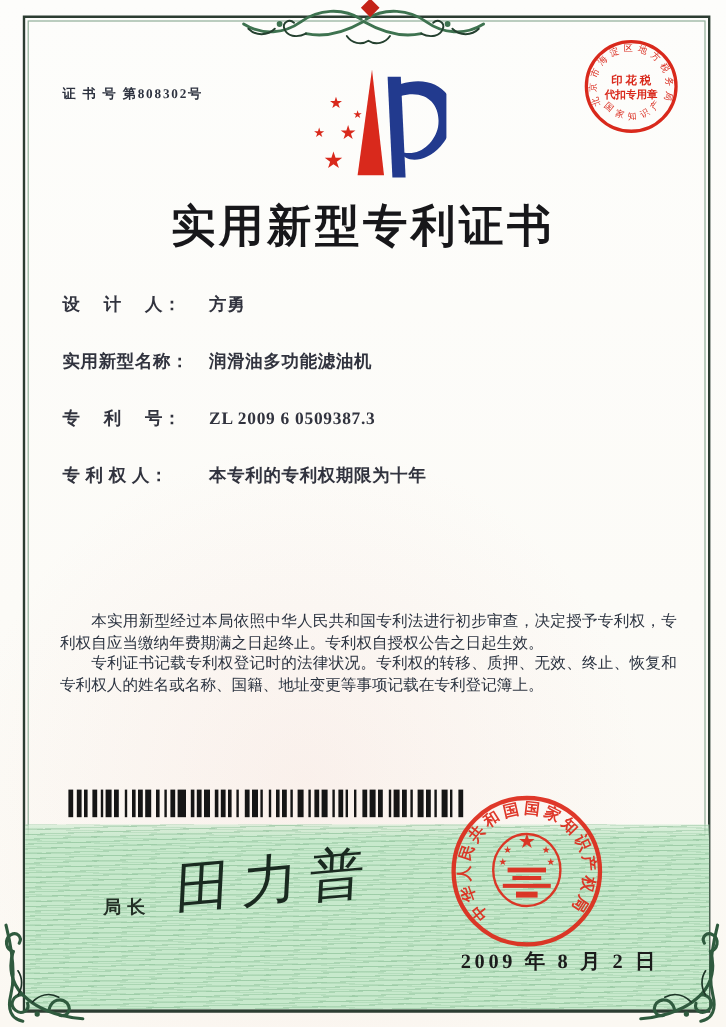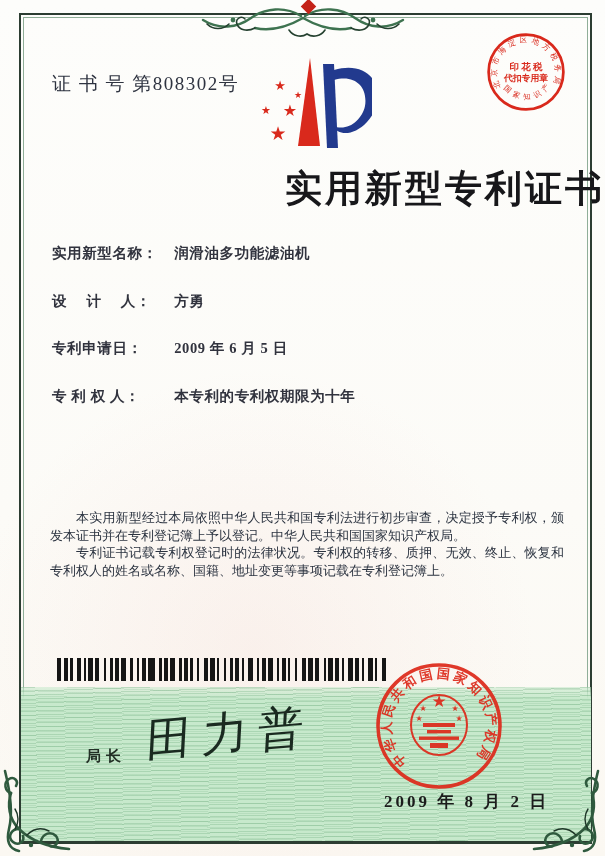--- a/index.html
+++ b/index.html
@@ -15,23 +15,23 @@
          border:2px solid #2c3d32;border-bottom-width:3px;pointer-events:none;}
   .frame-inner{position:absolute;left:2px;top:2px;right:2px;bottom:2px;
          border:1px solid #8fae98;}
   
   .band{position:absolute;left:21px;top:687px;width:570px;height:154px;
         background:
           repeating-linear-gradient(178deg, rgba(104,168,120,.30) 0 1px, transparent 1px 4px),
           repeating-linear-gradient(2deg, rgba(104,168,120,.18) 0 1px, transparent 1px 5px),
           linear-gradient(180deg, rgba(199,233,204,.55), #c7e9cc 12px);
         z-index:1;}
-  .cert-no{position:absolute;left:52px;top:71px;font-size:19px;color:#2e3340;
-           letter-spacing:1.5px;font-weight:400;z-index:2;}
-  .title{position:absolute;left:0;top:164px;width:100%;text-align:right;
+  .cert-no{position:absolute;left:52px;top:71px;font-size:11px;color:#2e3340;
+           letter-spacing:1.5px;font-weight:700;z-index:2;}
+  .title{position:absolute;left:0;top:164px;width:100%;text-align:center;
          font-size:37px;font-weight:700;color:#17171a;letter-spacing:3px;z-index:2;}
   .fields{position:absolute;left:52px;top:244px;width:500px;z-index:2;}
   .frow{height:47.5px;font-size:14.5px;font-weight:600;color:#31333e;
         letter-spacing:.6px;white-space:nowrap;}
   .frow .flabel{display:inline-block;min-width:118px;}
   .paras{position:absolute;left:50px;top:509px;width:514px;z-index:2;
          font-size:13px;line-height:17.6px;color:#2b3340;text-align:justify;}
   .paras p{margin:0;text-indent:2em;}
   .barcode{position:absolute;left:57px;top:658px;width:332px;height:23px;
            font-size:0;z-index:2;}
@@ -139,39 +139,39 @@
     <text x="16" y="58" font-size="11" fill="#d9291c" text-anchor="middle">★</text>
     <text x="40" y="60" font-size="16" fill="#d9291c" text-anchor="middle">★</text>
     <text x="28" y="84" font-size="19" fill="#d9291c" text-anchor="middle">★</text>
     <text x="48" y="42" font-size="9" fill="#d9291c" text-anchor="middle">★</text>
   </svg>
 
   <div class="title">实用新型专利证书</div>
 
   <div class="fields">
     <div class="frow">
+      <span class="flabel">设　 计 　人：</span>
+      <span class="fvalue">方勇</span>
+    </div>
+    <div class="frow">
       <span class="flabel">实用新型名称：</span>
       <span class="fvalue">润滑油多功能滤油机</span>
     </div>
     <div class="frow">
-      <span class="flabel">设　 计 　人：</span>
-      <span class="fvalue">方勇</span>
-    </div>
-    <div class="frow">
-      <span class="flabel">专利申请日：</span>
-      <span class="fvalue">2009 年 6 月 5 日</span>
+      <span class="flabel">专 　利 　号：</span>
+      <span class="fvalue">ZL 2009 6 0509387.3</span>
     </div>
     <div class="frow">
       <span class="flabel">专 利 权 人：</span>
       <span class="fvalue">本专利的专利权期限为十年</span>
     </div>
   </div>
 
   <div class="paras">
-    <p>本实用新型经过本局依照中华人民共和国专利法进行初步审查，决定授予专利权，颁发本证书并在专利登记簿上予以登记。中华人民共和国国家知识产权局。</p>
+    <p>本实用新型经过本局依照中华人民共和国专利法进行初步审查，决定授予专利权，专利权自应当缴纳年费期满之日起终止。专利权自授权公告之日起生效。</p>
     <p>专利证书记载专利权登记时的法律状况。专利权的转移、质押、无效、终止、恢复和专利权人的姓名或名称、国籍、地址变更等事项记载在专利登记簿上。</p>
   </div>
 
   <div class="barcode"><span style="width: 1.34228%; background: rgb(21, 21, 21);"></span><span style="width: 0.671141%; background: transparent;"></span><span style="width: 1.34228%; background: rgb(21, 21, 21);"></span><span style="width: 0.671141%; background: transparent;"></span><span style="width: 0.671141%; background: rgb(21, 21, 21);"></span><span style="width: 1.34228%; background: transparent;"></span><span style="width: 1.34228%; background: rgb(21, 21, 21);"></span><span style="width: 0.671141%; background: transparent;"></span><span style="width: 0.671141%; background: rgb(21, 21, 21);"></span><span style="width: 0.671141%; background: transparent;"></span><span style="width: 1.34228%; background: rgb(21, 21, 21);"></span><span style="width: 0.671141%; background: transparent;"></span><span style="width: 1.34228%; background: rgb(21, 21, 21);"></span><span style="width: 1.34228%; background: transparent;"></span><span style="width: 0.671141%; background: rgb(21, 21, 21);"></span><span style="width: 1.34228%; background: transparent;"></span><span style="width: 0.671141%; background: rgb(21, 21, 21);"></span><span style="width: 0.671141%; background: transparent;"></span><span style="width: 1.34228%; background: rgb(21, 21, 21);"></span><span style="width: 0.671141%; background: transparent;"></span><span style="width: 1.34228%; background: rgb(21, 21, 21);"></span><span style="width: 1.34228%; background: transparent;"></span><span style="width: 0.671141%; background: rgb(21, 21, 21);"></span><span style="width: 1.34228%; background: transparent;"></span><span style="width: 0.671141%; background: rgb(21, 21, 21);"></span><span style="width: 0.671141%; background: transparent;"></span><span style="width: 1.34228%; background: rgb(21, 21, 21);"></span><span style="width: 0.671141%; background: transparent;"></span><span style="width: 2.01342%; background: rgb(21, 21, 21);"></span><span style="width: 1.34228%; background: transparent;"></span><span style="width: 0.671141%; background: rgb(21, 21, 21);"></span><span style="width: 0.671141%; background: transparent;"></span><span style="width: 1.34228%; background: rgb(21, 21, 21);"></span><span style="width: 0.671141%; background: transparent;"></span><span style="width: 1.34228%; background: rgb(21, 21, 21);"></span><span style="width: 1.34228%; background: transparent;"></span><span style="width: 0.671141%; background: rgb(21, 21, 21);"></span><span style="width: 0.671141%; background: transparent;"></span><span style="width: 1.34228%; background: rgb(21, 21, 21);"></span><span style="width: 0.671141%; background: transparent;"></span><span style="width: 0.671141%; background: rgb(21, 21, 21);"></span><span style="width: 1.34228%; background: transparent;"></span><span style="width: 0.671141%; background: rgb(21, 21, 21);"></span><span style="width: 1.34228%; background: transparent;"></span><span style="width: 1.34228%; background: rgb(21, 21, 21);"></span><span style="width: 0.671141%; background: transparent;"></span><span style="width: 1.34228%; background: rgb(21, 21, 21);"></span><span style="width: 0.671141%; background: transparent;"></span><span style="width: 0.671141%; background: rgb(21, 21, 21);"></span><span style="width: 1.34228%; background: transparent;"></span><span style="width: 0.671141%; background: rgb(21, 21, 21);"></span><span style="width: 1.34228%; background: transparent;"></span><span style="width: 0.671141%; background: rgb(21, 21, 21);"></span><span style="width: 0.671141%; background: transparent;"></span><span style="width: 1.34228%; background: rgb(21, 21, 21);"></span><span style="width: 0.671141%; background: transparent;"></span><span style="width: 0.671141%; background: rgb(21, 21, 21);"></span><span style="width: 1.34228%; background: transparent;"></span><span style="width: 1.34228%; background: rgb(21, 21, 21);"></span><span style="width: 1.34228%; background: transparent;"></span><span style="width: 0.671141%; background: rgb(21, 21, 21);"></span><span style="width: 0.671141%; background: transparent;"></span><span style="width: 1.34228%; background: rgb(21, 21, 21);"></span><span style="width: 0.671141%; background: transparent;"></span><span style="width: 1.34228%; background: rgb(21, 21, 21);"></span><span style="width: 1.34228%; background: transparent;"></span><span style="width: 0.671141%; background: rgb(21, 21, 21);"></span><span style="width: 0.671141%; background: transparent;"></span><span style="width: 1.34228%; background: rgb(21, 21, 21);"></span><span style="width: 0.671141%; background: transparent;"></span><span style="width: 0.671141%; background: rgb(21, 21, 21);"></span><span style="width: 1.34228%; background: transparent;"></span><span style="width: 0.671141%; background: rgb(21, 21, 21);"></span><span style="width: 1.34228%; background: transparent;"></span><span style="width: 1.34228%; background: rgb(21, 21, 21);"></span><span style="width: 0.671141%; background: transparent;"></span><span style="width: 1.34228%; background: rgb(21, 21, 21);"></span><span style="width: 0.671141%; background: transparent;"></span><span style="width: 1.34228%; background: rgb(21, 21, 21);"></span><span style="width: 1.34228%; background: transparent;"></span><span style="width: 0.671141%; background: rgb(21, 21, 21);"></span><span style="width: 0.671141%; background: transparent;"></span><span style="width: 1.34228%; background: rgb(21, 21, 21);"></span><span style="width: 0.671141%; background: transparent;"></span><span style="width: 1.34228%; background: rgb(21, 21, 21);"></span><span style="width: 0.671141%; background: transparent;"></span><span style="width: 0.671141%; background: rgb(21, 21, 21);"></span><span style="width: 1.34228%; background: transparent;"></span><span style="width: 1.34228%; background: rgb(21, 21, 21);"></span><span style="width: 0.671141%; background: transparent;"></span><span style="width: 1.34228%; background: rgb(21, 21, 21);"></span><span style="width: 0.671141%; background: transparent;"></span><span style="width: 0.671141%; background: rgb(21, 21, 21);"></span><span style="width: 1.34228%; background: transparent;"></span><span style="width: 1.34228%; background: rgb(21, 21, 21);"></span><span style="width: 0.671141%; background: transparent;"></span><span style="width: 0.671141%; background: rgb(21, 21, 21);"></span><span style="width: 1.34228%; background: transparent;"></span><span style="width: 1.34228%; background: rgb(21, 21, 21);"></span><span style="width: 0.671141%; background: transparent;"></span></div>
 
   <div class="sig-label">局长</div>
   <div class="sig-name">田力普</div>
 
   <svg class="svg-abs seal-svg" width="130" height="130" viewBox="0 0 130 130">
     <circle cx="65" cy="65" r="61" fill="none" stroke="#dd2a1b" stroke-width="3.6"></circle>

